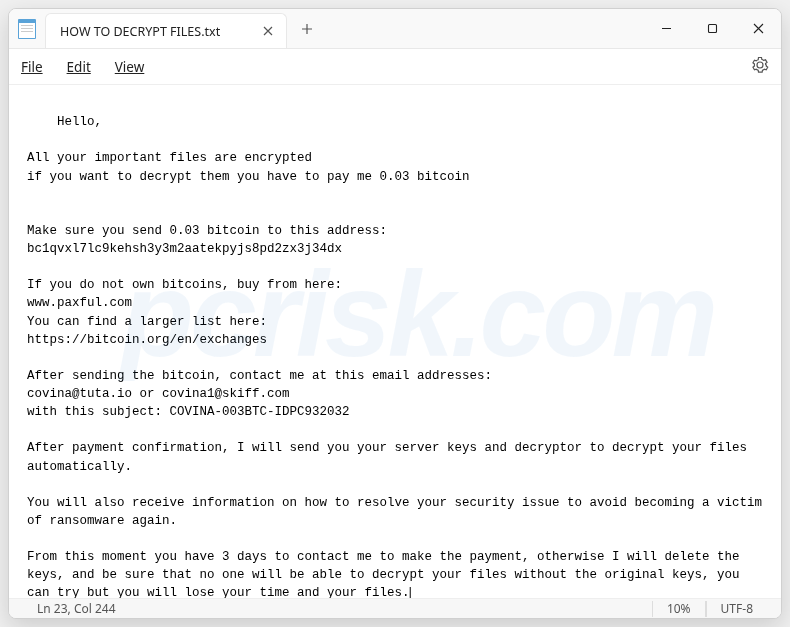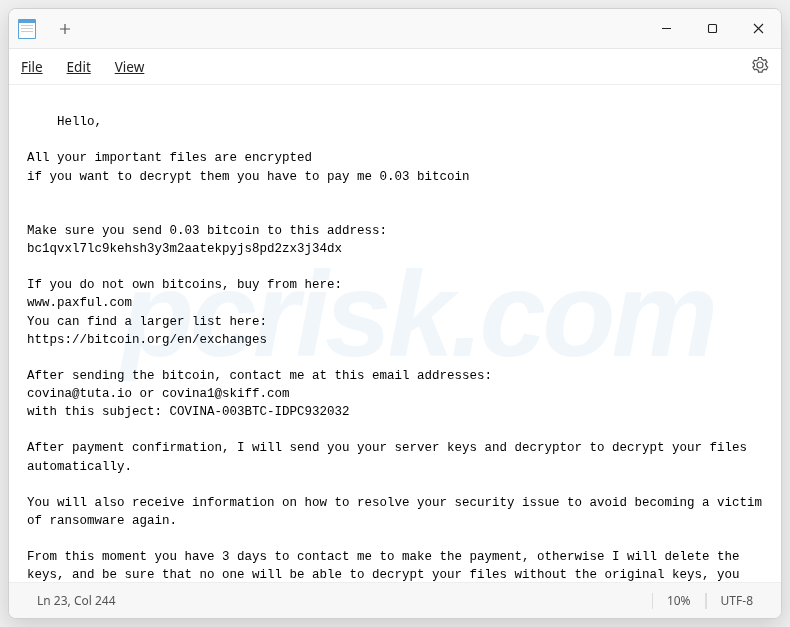--- a/index.html
+++ b/index.html
@@ -121,21 +121,21 @@
   padding: 10px 18px;
   font-family: Consolas, "Courier New", monospace;
   font-size: 12.5px;
   line-height: 1.45;
   color: #000;
   white-space: pre-wrap;
   overflow: hidden;
   position: relative;
 }
 .statusbar {
-  height: 36px;
+  height: 20px;
   display: flex;
   align-items: center;
   font-size: 12px;
   color: #555;
   background: #f7f7f7;
   border-top: 1px solid #eee;
   padding: 0 14px;
 }
 .statusbar .cell {
   padding: 0 14px;
@@ -170,20 +170,28 @@
 </style>
 </head>
 <body>
 
 <div class="window">
 
   <div class="titlebar">
     <div class="app-icon">
       <div class="notepad-icon"></div>
     </div>
+    <div class="tab">
+      <span>HOW TO DECRYPT FILES.txt</span>
+      <span class="tab-close">
+        <svg width="10" height="10" viewBox="0 0 10 10">
+            <path d="M1 1 L9 9 M9 1 L1 9" stroke="currentColor" stroke-width="1.2" fill="none"></path>
+          </svg>
+      </span>
+    </div>
     <div class="add-tab">
       <svg width="12" height="12" viewBox="0 0 12 12">
           <path d="M6 1 V11 M1 6 H11" stroke="currentColor" stroke-width="1.2" fill="none"></path>
         </svg>
     </div>
     <div class="spacer"></div>
     <div class="win-controls">
       <div class="win-btn">
         <svg width="11" height="11" viewBox="0 0 11 11">
             <path d="M1 5.5 H10" stroke="currentColor" stroke-width="1"></path>

